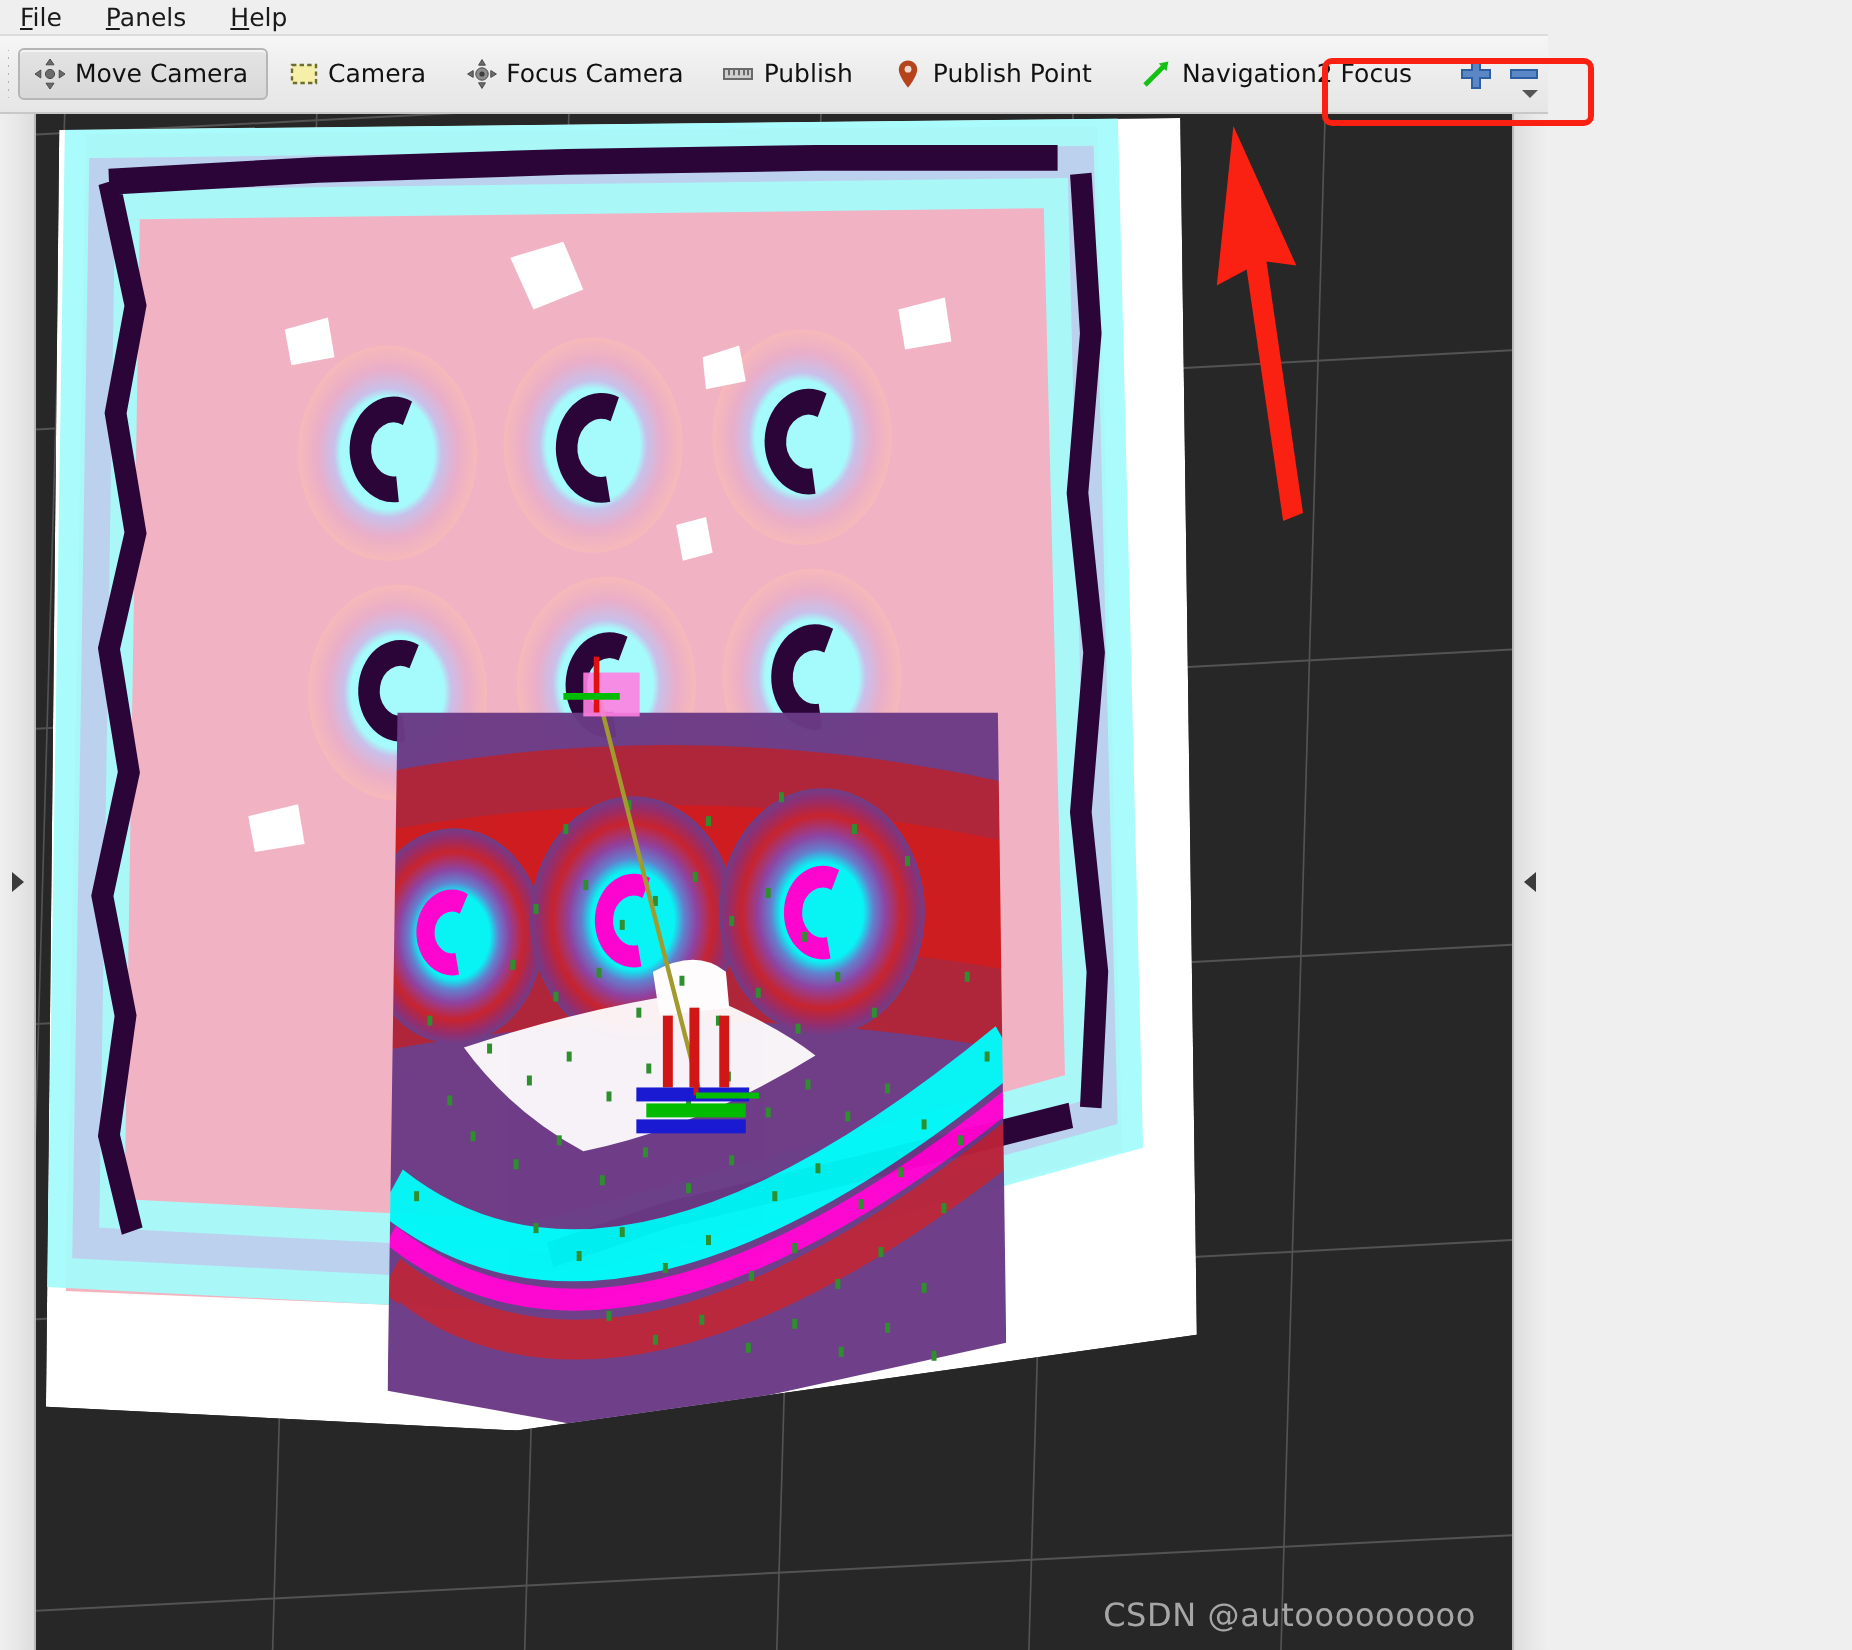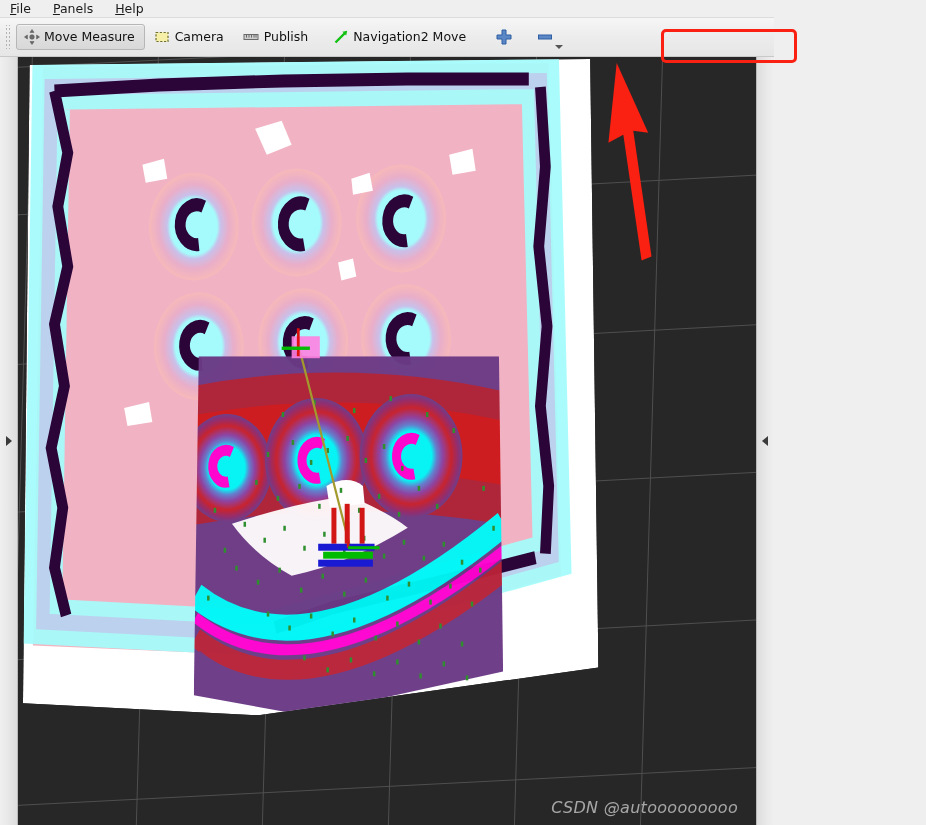--- a/index.html
+++ b/index.html
@@ -141,21 +141,20 @@
     border-top: 5px solid transparent;
     border-bottom: 5px solid transparent;
     border-right: 6px solid #3b3b3b;
   }
 
   .viewport {
     flex: 1 1 auto;
     position: relative;
     background: #b91c1c;
     overflow: hidden;
-    font-style: italic;
   }
   .viewport svg { display: block; width: 100%; height: 100%; }
 
   .watermark {
     position: absolute;
     right: 18px; bottom: 8px;
     color: #c3c3c3;
     font-size: 16px;
     letter-spacing: .3px;
     font-family: "DejaVu Sans", "Liberation Sans", sans-serif;
@@ -197,59 +196,83 @@
         <svg viewBox="0 0 16 16" width="16" height="16">
           <g fill="#6b6b6b" stroke="#4a4a4a" stroke-width=".5">
             <circle cx="8" cy="8" r="2.3"></circle>
             <polygon points="8,0.5 10,3.4 6,3.4"></polygon>
             <polygon points="8,15.5 10,12.6 6,12.6"></polygon>
             <polygon points="0.5,8 3.4,6 3.4,10"></polygon>
             <polygon points="15.5,8 12.6,6 12.6,10"></polygon>
           </g>
         </svg>
       </span>
-      <span class="lbl">Move Measure</span>
+      <span class="lbl">Move Camera</span>
     </div>
 
     <div class="tb-btn">
       <span class="ico">
         <svg viewBox="0 0 16 16" width="16" height="16">
           <rect x="2" y="3.5" width="12" height="9" fill="#f6efa8" stroke="#6d6d2d" stroke-width="1.2" stroke-dasharray="2.2 1.6"></rect>
         </svg>
       </span>
       <span class="lbl">Camera</span>
     </div>
 
+    <div class="tb-btn">
+      <span class="ico">
+        <svg viewBox="0 0 16 16" width="16" height="16">
+          <g fill="#6b6b6b" stroke="#4a4a4a" stroke-width=".5">
+            <circle cx="8" cy="8" r="3.1" fill="#8d8d8d"></circle>
+            <circle cx="8" cy="8" r="1.3" fill="#3e3e3e" stroke="none"></circle>
+            <polygon points="8,0.8 9.7,3.6 6.3,3.6"></polygon>
+            <polygon points="8,15.2 9.7,12.4 6.3,12.4"></polygon>
+            <polygon points="0.8,8 3.6,6.3 3.6,9.7"></polygon>
+            <polygon points="15.2,8 12.4,6.3 12.4,9.7"></polygon>
+          </g>
+        </svg>
+      </span>
+      <span class="lbl">Focus Camera</span>
+    </div>
 
     <div class="tb-btn">
       <span class="ico">
         <svg viewBox="0 0 16 16" width="16" height="16">
           <rect x="1" y="5.5" width="14" height="5" fill="#cfcfcf" stroke="#6a6a6a" stroke-width="1"></rect>
           <g stroke="#6a6a6a" stroke-width="1">
             <line x1="3.5" y1="5.5" x2="3.5" y2="8.6"></line>
             <line x1="6" y1="5.5" x2="6" y2="8.6"></line>
             <line x1="8.5" y1="5.5" x2="8.5" y2="8.6"></line>
             <line x1="11" y1="5.5" x2="11" y2="8.6"></line>
             <line x1="13" y1="5.5" x2="13" y2="8.6"></line>
           </g>
         </svg>
       </span>
       <span class="lbl">Publish</span>
     </div>
 
 
+    <div class="tb-btn">
+      <span class="ico">
+        <svg viewBox="0 0 16 16" width="16" height="16">
+          <path d="M8 1.2 C5.4 1.2 3.4 3.2 3.4 5.7 C3.4 9.2 8 14.8 8 14.8 C8 14.8 12.6 9.2 12.6 5.7 C12.6 3.2 10.6 1.2 8 1.2 Z" fill="#b5431c"></path>
+          <circle cx="8" cy="5.6" r="1.7" fill="#f0d8cc"></circle>
+        </svg>
+      </span>
+      <span class="lbl">Publish Point</span>
+    </div>
 
     <div class="tb-btn" style="margin-left:6px;">
       <span class="ico">
         <svg viewBox="0 0 16 16" width="16" height="16">
           <line x1="2.5" y1="13.5" x2="12" y2="4" stroke="#12c112" stroke-width="2.4"></line>
           <polygon points="14.2,1.8 13.2,6.6 9.4,2.8" fill="#12c112"></polygon>
         </svg>
       </span>
-      <span class="lbl">Navigation2 Move</span>
+      <span class="lbl">Navigation2 Focus</span>
     </div>
 
     <div class="tb-sym" style="margin-left:12px;">
       <svg viewBox="0 0 18 18" width="18" height="18">
         <path d="M7 2 H11 V7 H16 V11 H11 V16 H7 V11 H2 V7 H7 Z" fill="#5b87c6" stroke="#2f5fa3" stroke-width="1"></path>
       </svg>
     </div>
 
     <div class="tb-sym minus-holder">
       <svg viewBox="0 0 18 18" width="18" height="18">

